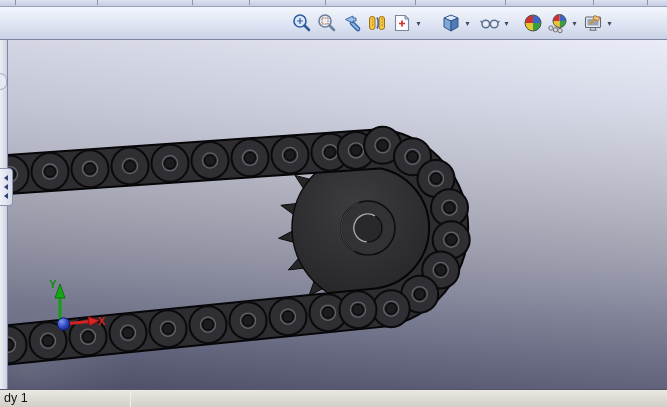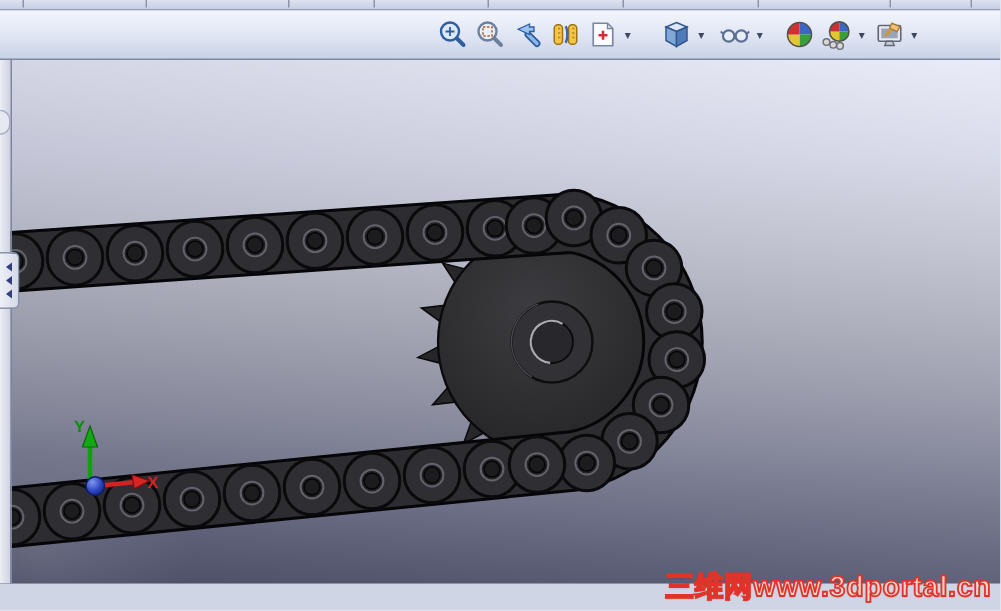--- a/index.html
+++ b/index.html
@@ -328,15 +328,18 @@
 
     <div class="left-strip"></div>
     <div class="panel-frag"></div>
     <div class="splitter-handle">
       <span class="arrow-left"></span>
       <span class="arrow-left"></span>
       <span class="arrow-left"></span>
     </div>
   </div>
 
-
-  <div class="watermark">三维网www.3dportal.cn</div>
+  <div class="status-bar">
+    <span class="doc-label">dy 1</span>
+    <span class="sb-div"></span>
+  </div>
+
 </div>
 
 </body></html>

